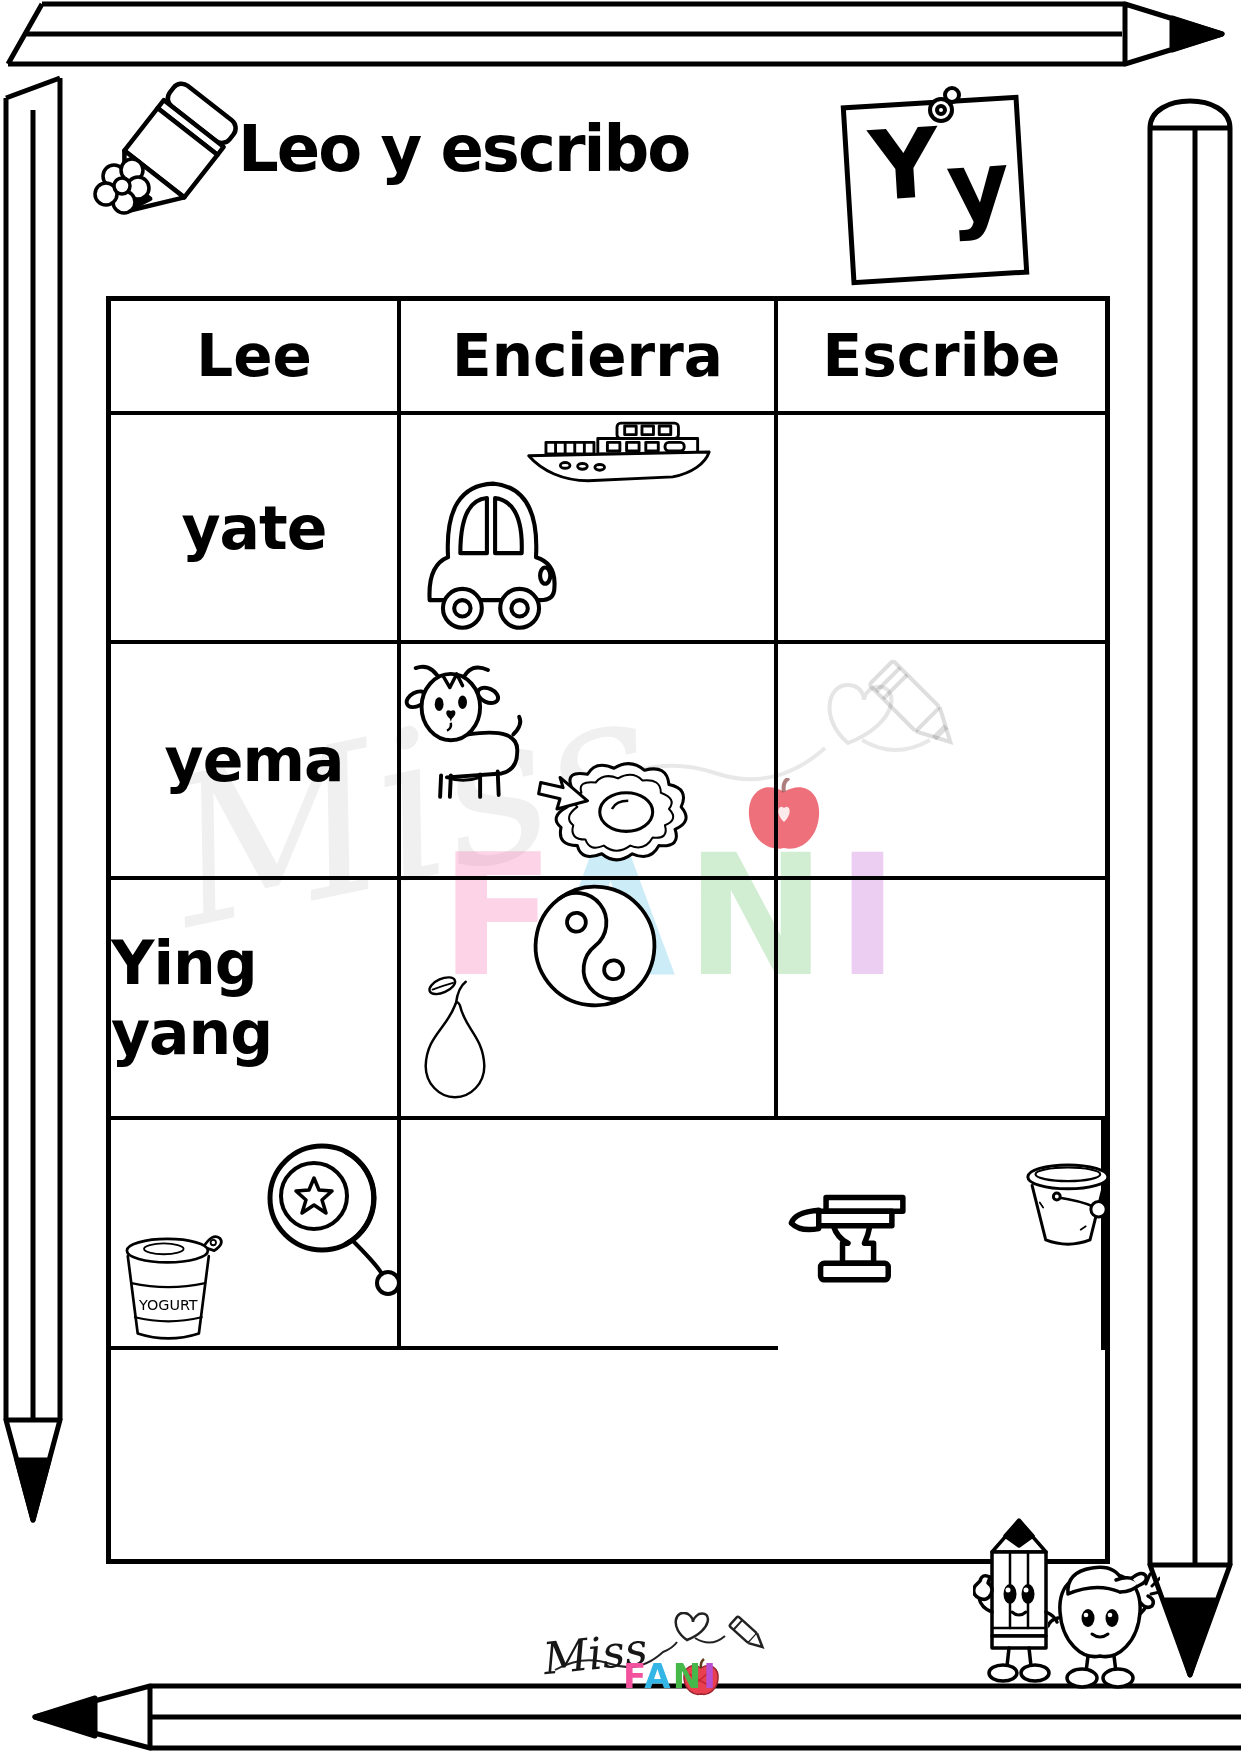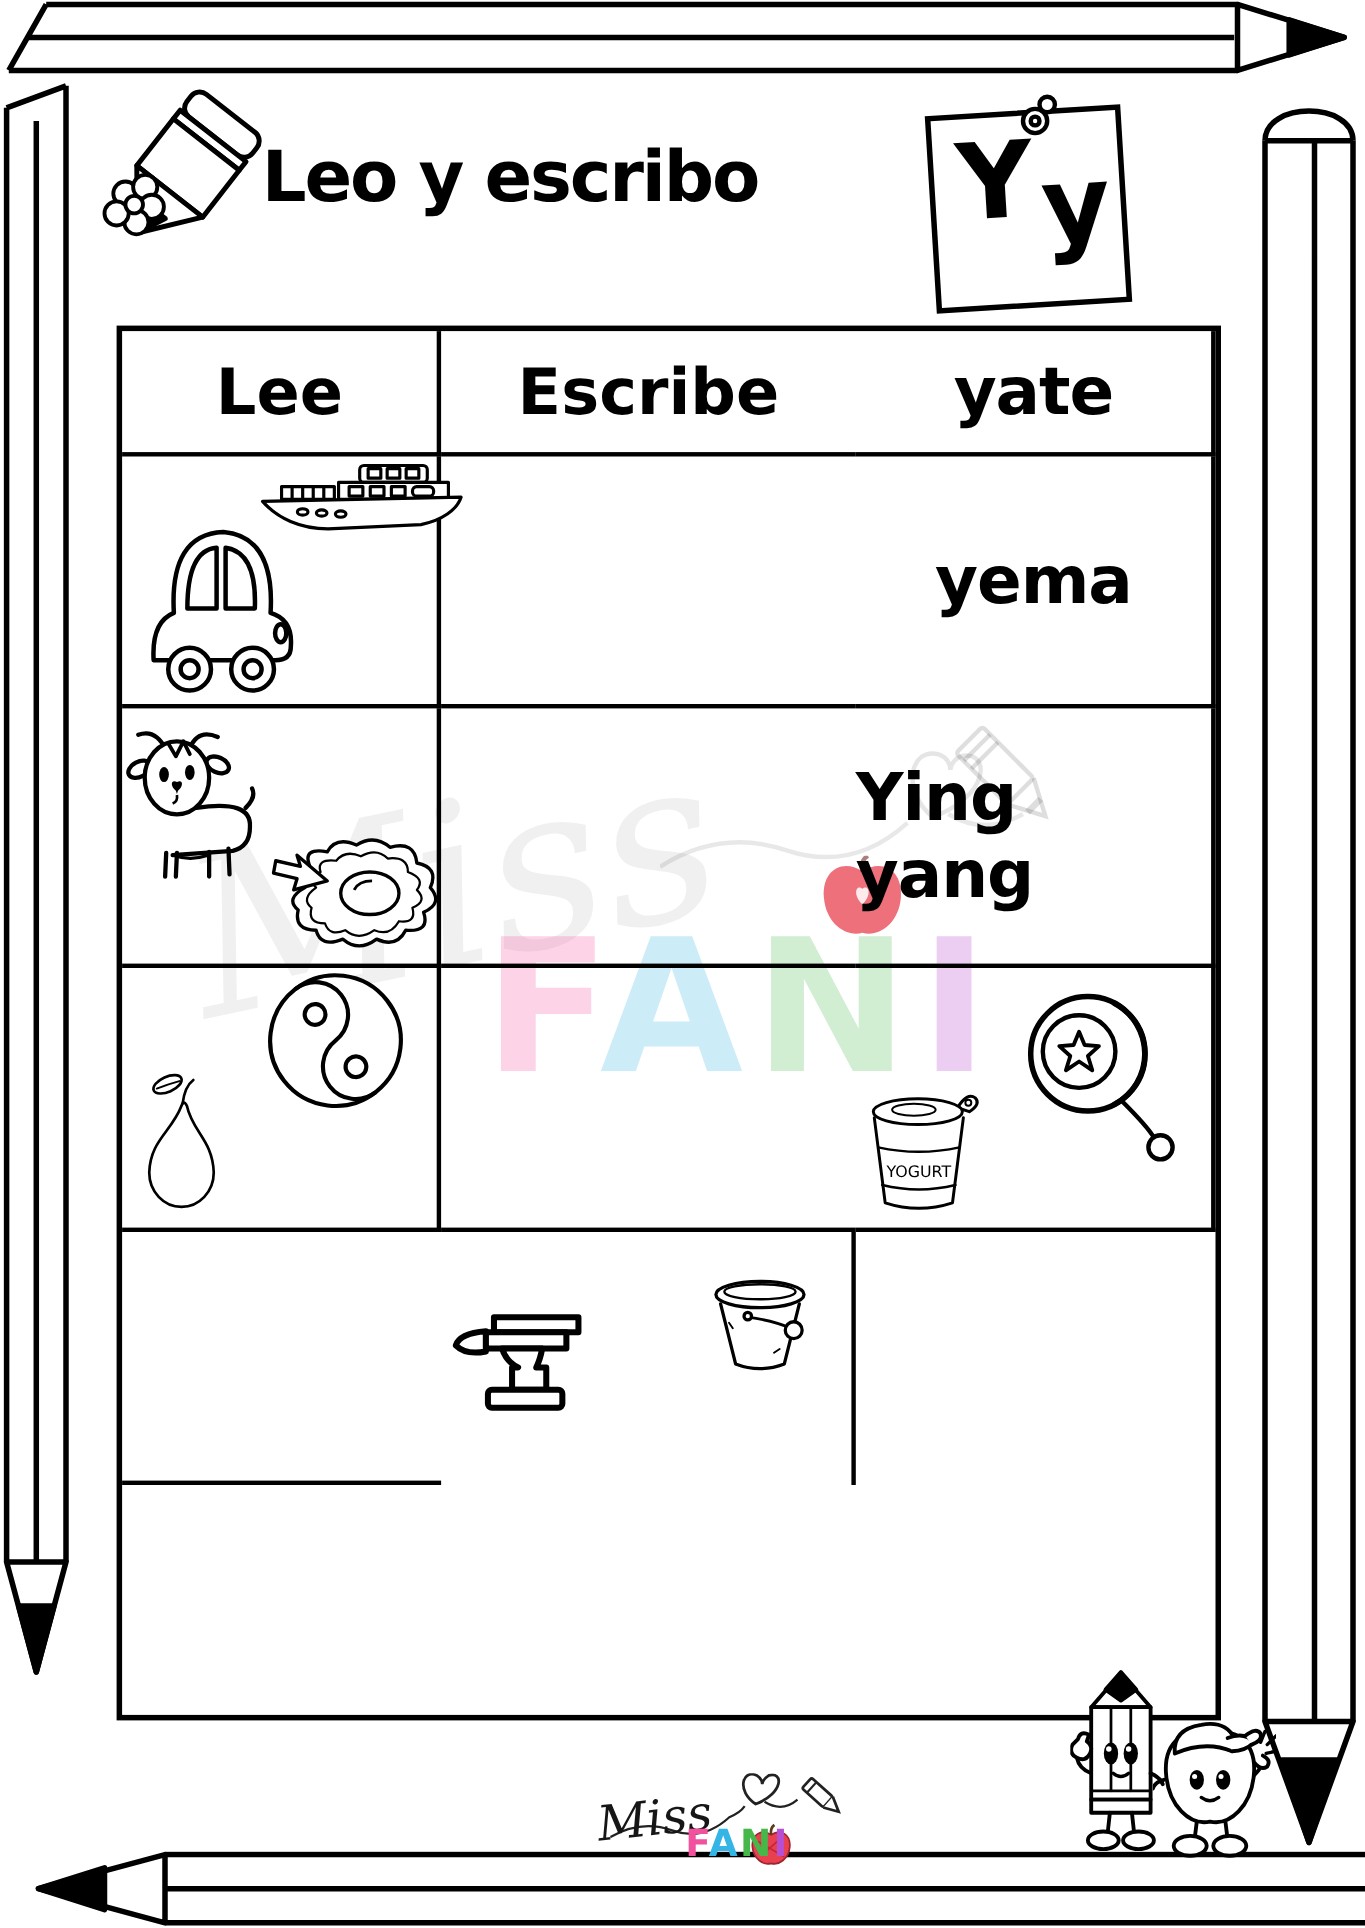--- a/index.html
+++ b/index.html
@@ -19,21 +19,21 @@
   }
   .wm-fani {
     position:absolute; left:440px; top:818px; font-size:168px; font-weight:bold;
     letter-spacing:10px; white-space:nowrap;
   }
   .wm-f{color:rgba(242,81,158,0.25);} .wm-a{color:rgba(51,181,229,0.25);}
   .wm-n{color:rgba(70,184,74,0.25);}  .wm-i{color:rgba(182,79,209,0.28);}
 
   
   .title {
-    position:absolute; left:238px; top:125px; width:520px; z-index:2;
+    position:absolute; left:238px; top:112px; width:520px; z-index:2;
     font-size:64px; font-weight:bold; letter-spacing:-2px; white-space:nowrap;
   }
   .letter-card {
     position:absolute; left:846px; top:100px; width:168px; height:170px;
     border:5px solid #000; background:#fff; transform:rotate(-3.5deg); z-index:2;
   }
   .card-upper { position:absolute; left:20px; top:2px;  font-size:96px; font-weight:bold; }
   .card-lower { position:absolute; left:96px; top:28px; font-size:96px; font-weight:bold; }
   .pushpin { position:absolute; left:922px; top:84px; z-index:3; }
 
@@ -152,20 +152,21 @@
     <g fill="#fff" stroke="#000" stroke-width="4">
       <circle cx="19" cy="26" r="11"></circle>
         <circle cx="30" cy="11" r="7"></circle>
         <circle cx="19" cy="26" r="4"></circle>
     </g>
   </svg>
 
   <div class="sheet">
 
     <div class="cell head">Lee</div>
+    <div class="cell head">Encierra</div>
     <div class="cell head last-col">Escribe</div>
 
     <div class="cell word">yate</div>
     <div class="cell enc">
       <svg class="abs" style="left:120px;top:2px;" width="192" height="92" viewBox="0 0 200 95">
         <g fill="#fff" stroke="#000" stroke-width="3" stroke-linejoin="round">
           <rect x="100" y="6" width="64" height="16" rx="4"></rect>
           <rect x="108" y="9" width="12" height="9"></rect>
             <rect x="126" y="9" width="12" height="9"></rect>
             <rect x="144" y="9" width="12" height="9"></rect>

